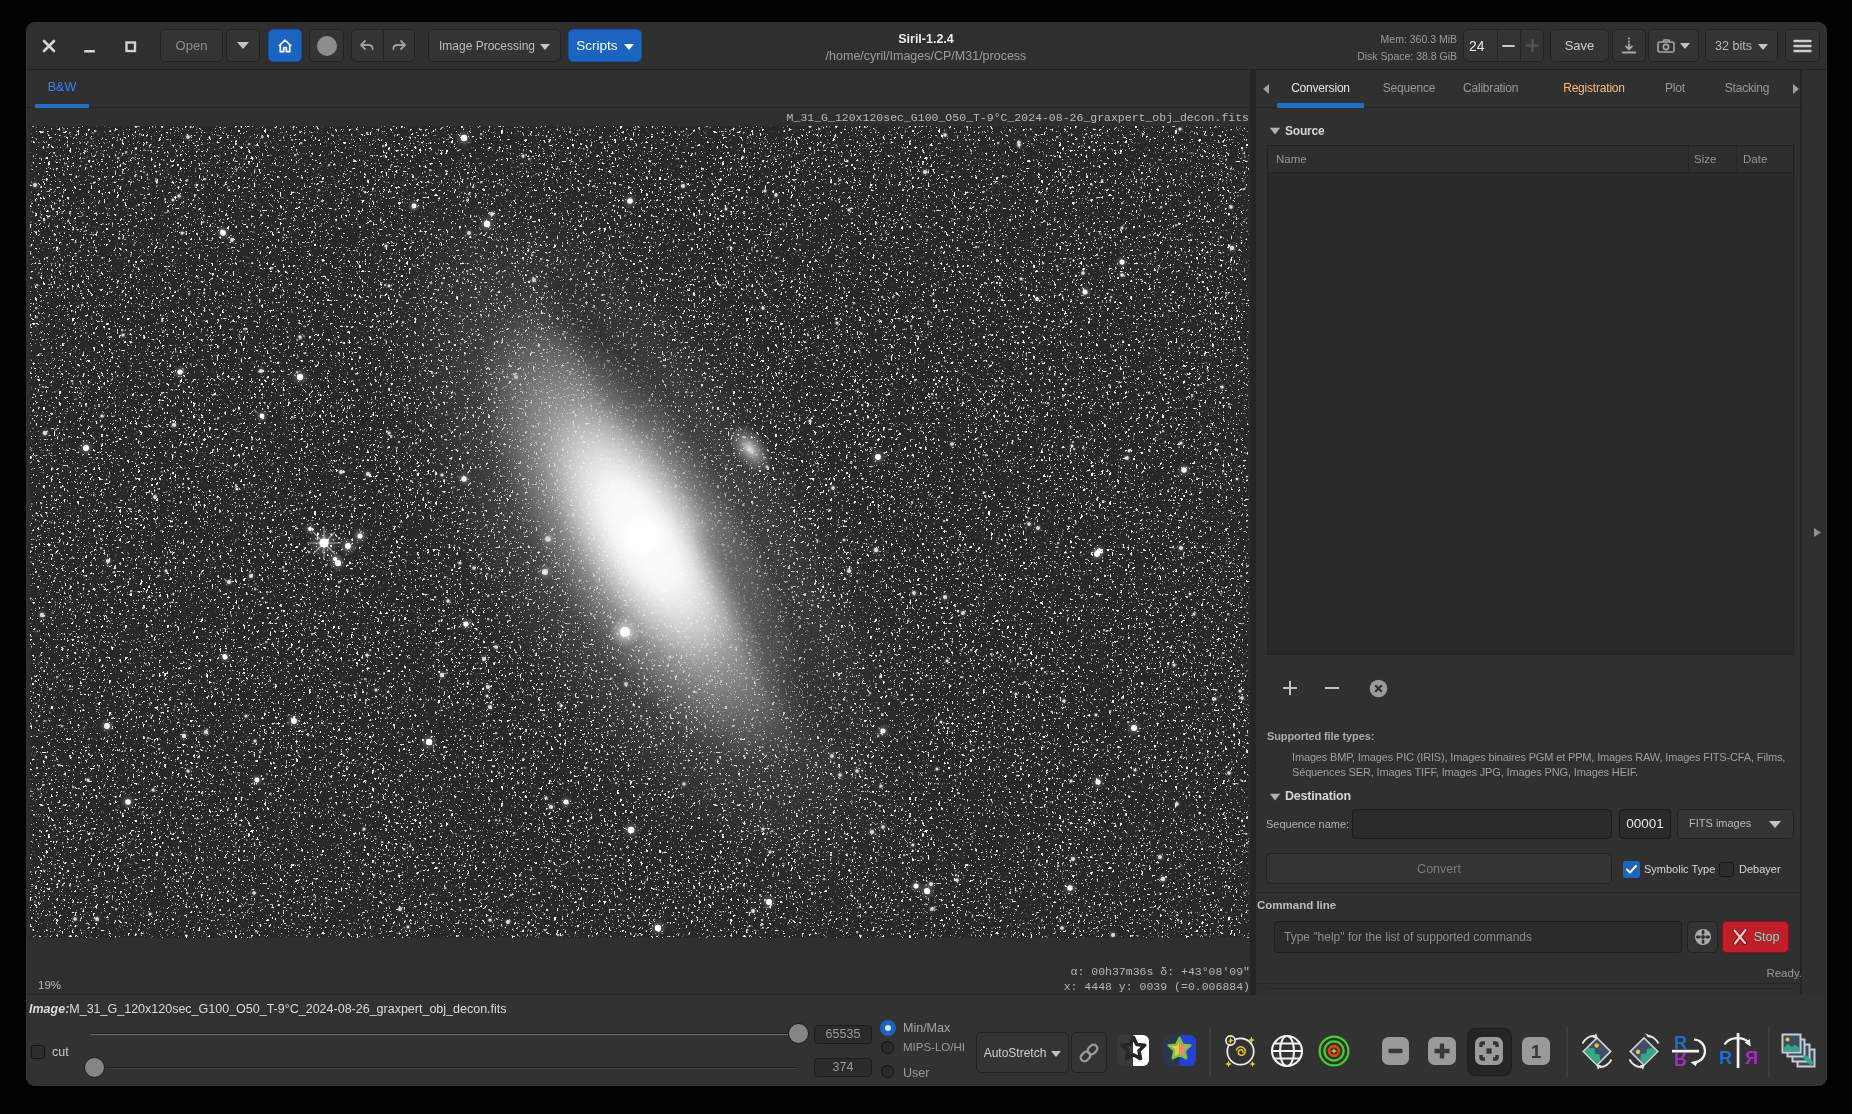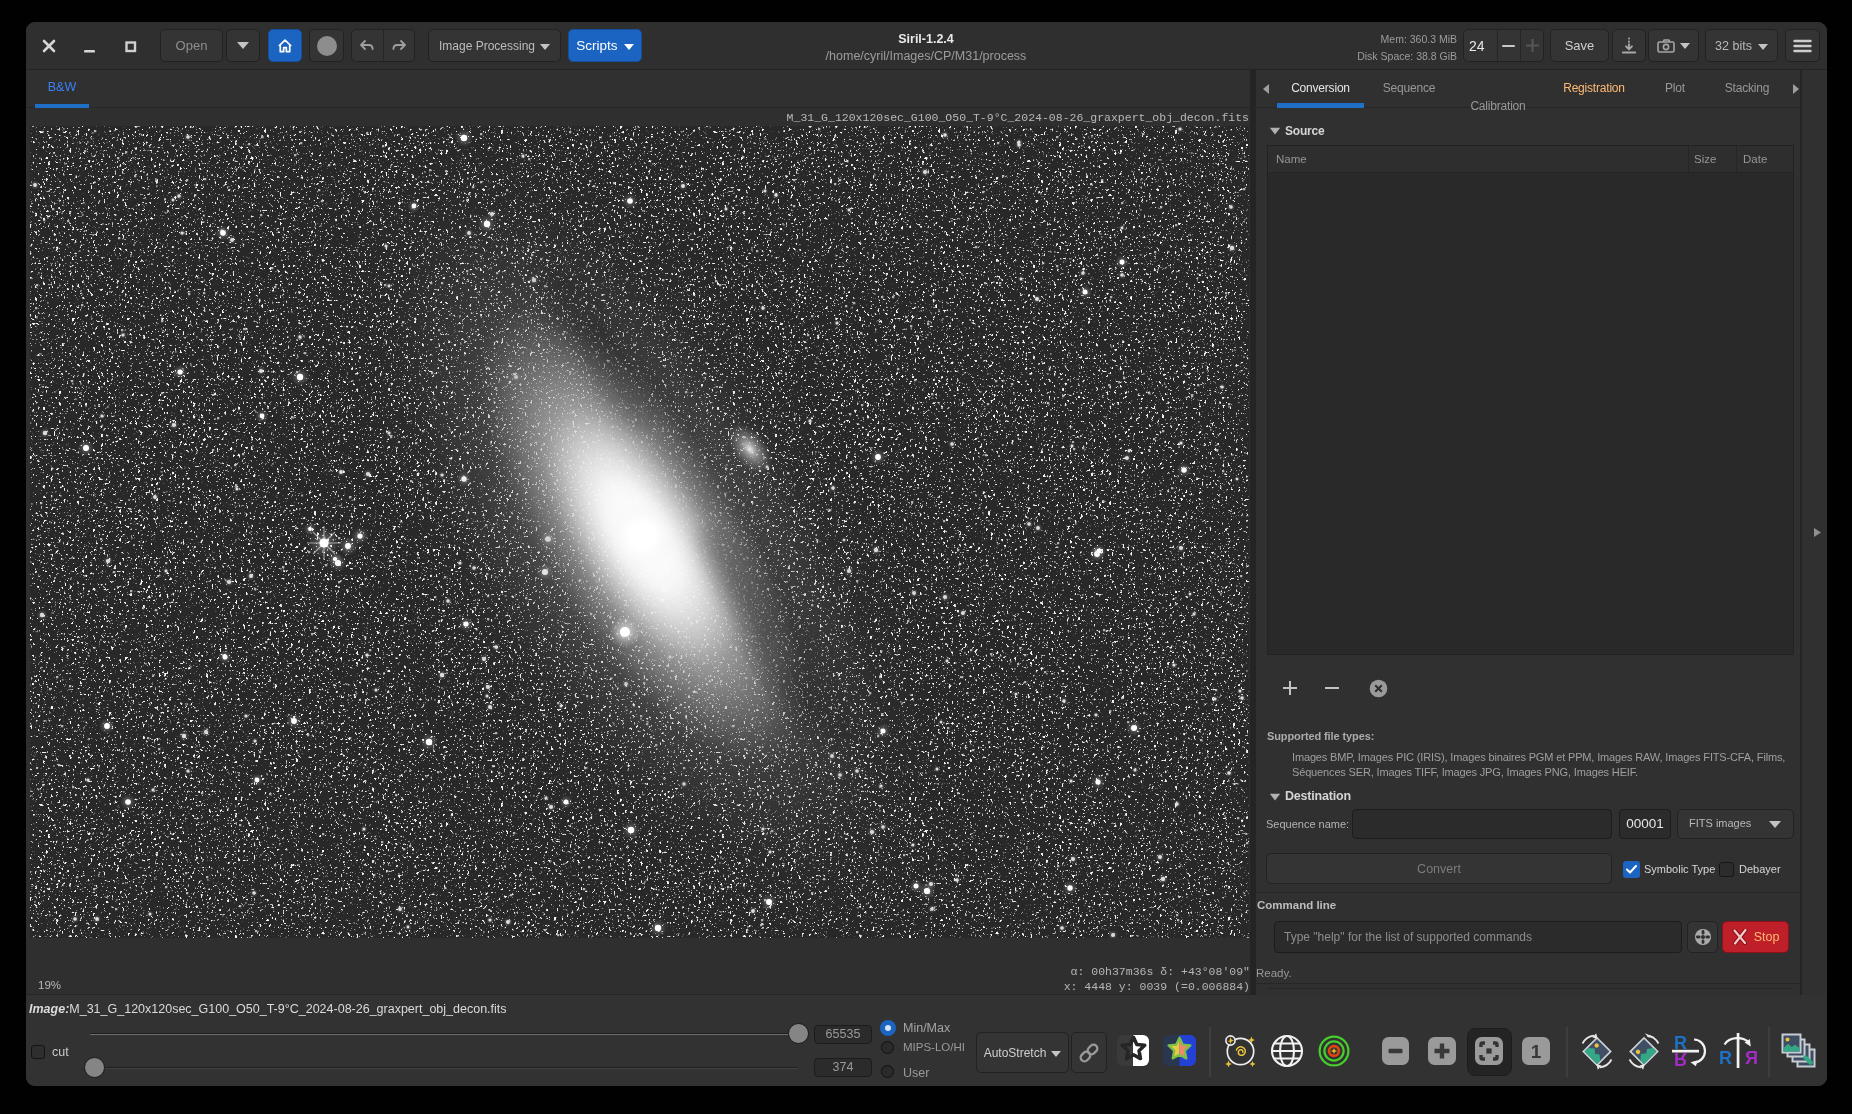--- a/index.html
+++ b/index.html
@@ -550,21 +550,21 @@
 
 <div class="abs" style="left:1250px;top:70px;width:6px;height:925px;background:#242424"></div>
 
 <div class="abs" style="left:1256px;top:70px;width:547px;height:38px;background:#303030;border-bottom:1px solid #262626"></div>
 <svg class="abs" style="left:1261px;top:83px" width="10" height="12" viewBox="0 0 10 12">
     <path d="M8 1L2 6l6 5z" fill="#9e9e9e"></path>
   </svg>
 <div class="lbl" style="left:1277px;top:81px;width:87px;text-align:center;font-size:12px;letter-spacing:-0.2px;color:#e4e4e4">Conversion</div>
 <div class="abs" style="left:1277px;top:103px;width:87px;height:5px;background:#1e6fc5"></div>
 <div class="lbl" style="left:1374px;top:81px;width:70px;text-align:center;font-size:12px;letter-spacing:-0.2px;color:#989898">Sequence</div>
-<div class="lbl" style="left:1463px;top:99px;width:70px;text-align:center;font-size:12px;letter-spacing:-0.2px;color:#989898">Calibration</div>
+<div class="lbl" style="left:1463px;top:81px;width:70px;text-align:left;font-size:12px;letter-spacing:-0.2px;color:#989898">Calibration</div>
 <div class="lbl" style="left:1554px;top:81px;width:80px;text-align:center;font-size:12px;letter-spacing:-0.2px;color:#fdba74">Registration</div>
 <div class="lbl" style="left:1655px;top:81px;width:40px;text-align:center;font-size:12px;letter-spacing:-0.2px;color:#989898">Plot</div>
 <div class="lbl" style="left:1717px;top:81px;width:60px;text-align:center;font-size:12px;letter-spacing:-0.2px;color:#989898">Stacking</div>
 <svg class="abs" style="left:1791px;top:83px" width="10" height="12" viewBox="0 0 10 12">
     <path d="M2 1l6 5-6 5z" fill="#9e9e9e"></path>
   </svg>
 <div class="abs" style="left:1800px;top:70px;width:2px;height:925px;background:#242424"></div>
 <svg class="abs" style="left:1813px;top:527px" width="9" height="11" viewBox="0 0 9 11">
     <path d="M1 1l7 4.5L1 10z" fill="#8f8f8f"></path>
   </svg>
@@ -627,28 +627,28 @@
       <circle cx="10" cy="10" r="8" fill="#ababab"></circle>
       <g fill="#2f2f2f">
         <rect x="8.6" y="3" width="2.8" height="4.6" rx="1.4"></rect>
         <rect x="8.6" y="12.4" width="2.8" height="4.6" rx="1.4"></rect>
         <rect x="3" y="8.6" width="4.6" height="2.8" rx="1.4"></rect>
         <rect x="12.4" y="8.6" width="4.6" height="2.8" rx="1.4"></rect>
       </g>
       <circle cx="10" cy="10" r="2.1" fill="#2f2f2f"></circle>
     </svg>
 </div>
-<div class="btn" style="left:1722px;top:921px;width:67px;height:32px;background:#bf1f28;border-color:#8e1019;color:#fdba74;gap:6px">
+<div class="btn" style="left:1722px;top:921px;width:67px;height:32px;background:#bf1f28;border-color:#8e1019;color:#5eead4;gap:6px">
  <svg width="16" height="16" viewBox="0 0 16 16">
       <path d="M2.5 1.5L13 14M13.5 1L3 14.5" stroke="#7e0f16" stroke-width="4" stroke-linecap="round"></path>
       <path d="M2.5 1.5L13 14M13.5 1L3 14.5" stroke="#f5c9c9" stroke-width="2.2" stroke-linecap="round"></path>
     </svg>
  <span style="font-size:12.5px">Stop</span>
 </div>
-<div class="lbl" style="left:1256px;top:967px;width:546px;text-align:left;font-size:11.5px;color:#999">Ready.</div>
+<div class="lbl" style="left:1256px;top:967px;width:546px;text-align:right;font-size:11.5px;color:#999">Ready.</div>
 <div class="abs" style="left:1256px;top:983px;width:546px;height:1px;background:#262626"></div>
 <div class="abs" style="left:1267px;top:988px;width:527px;height:1px;background:#282828"></div>
 
 <div class="abs" style="left:26px;top:995px;width:1801px;height:91px;background:#323232;border-radius:0 0 9px 9px"></div>
 <div class="lbl" style="left:29px;top:1002px;font-size:12.5px;color:#dadada"><b><i>Image:</i></b>M_31_G_120x120sec_G100_O50_T-9°C_2024-08-26_graxpert_obj_decon.fits</div>
 <div class="abs" style="left:31px;top:1045px;width:14px;height:14px;background:#2e2e2e;border:1.5px solid #141414;border-radius:3px"></div>
 <div class="lbl" style="left:52px;top:1045px;font-size:12.5px;color:#c9c9c9">cut</div>
 <div class="abs" style="left:90px;top:1032.5px;width:708px;height:2.5px;background:#6f6f6f;border-radius:2px;border-top:1px solid #1c1c1c"></div>
 <div class="abs" style="left:788px;top:1023px;width:21px;height:21px;border-radius:50%;background:#858585;border:1px solid #191919"></div>
 <div class="abs" style="left:90px;top:1066.5px;width:708px;height:2.5px;background:#1f1f1f;border-radius:2px;border-bottom:1px solid #424242"></div>

